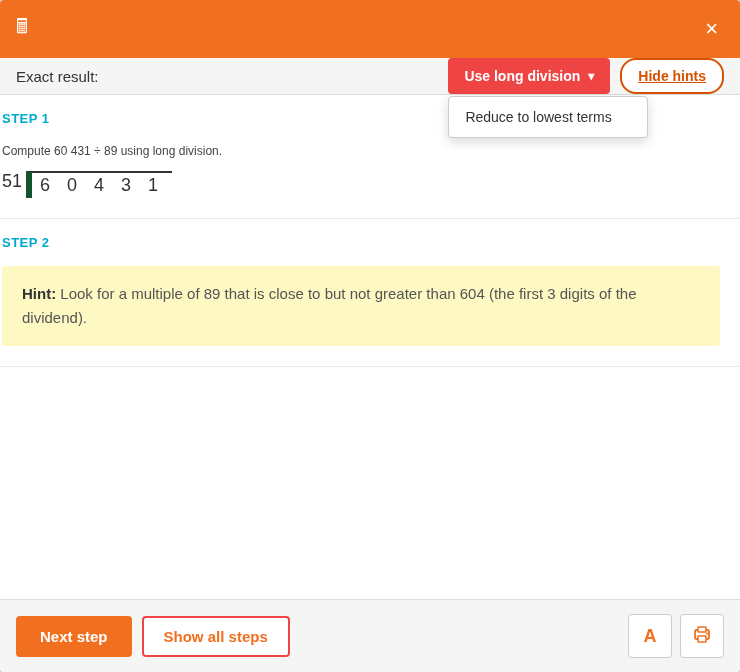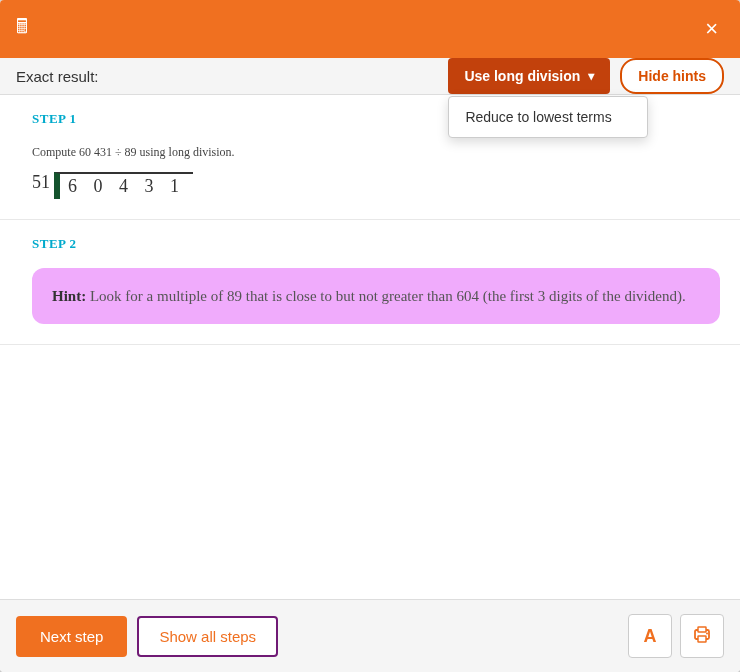--- a/index.html
+++ b/index.html
@@ -72,21 +72,21 @@
       font-size: 15px;
       color: #333;
     }
     .toolbar-right {
       display: flex;
       align-items: center;
       gap: 10px;
       position: relative;
     }
     .dropdown-btn {
-      background: #c2410c;
+      background: #ef4444;
       color: white;
       border: none;
       padding: 10px 16px;
       font-size: 14px;
       font-weight: 600;
       border-radius: 4px;
       cursor: pointer;
       display: flex;
       align-items: center;
       gap: 8px;
@@ -96,20 +96,21 @@
     }
     .hide-hints-btn {
       background: white;
       color: #d94f00;
       border: 2px solid #d94f00;
       padding: 8px 16px;
       font-size: 14px;
       font-weight: 600;
       border-radius: 16px;
       cursor: pointer;
+      text-decoration: underline;
     }
     .dropdown-menu {
       position: absolute;
       top: 100%;
       left: 0;
       background: white;
       border: 1px solid #ccc;
       border-radius: 4px;
       box-shadow: 0 4px 12px rgba(0,0,0,0.15);
       z-index: 100;
@@ -121,23 +122,22 @@
       font-size: 14px;
       color: #333;
       cursor: pointer;
     }
     .content {
       flex: 1;
       overflow-y: auto;
       padding: 0;
     }
     .step-section {
-      padding: 16px 20px 20px 32px;
+      padding: 16px 20px 20px 2px;
       border-bottom: 1px solid #e8e8e8;
-      font-family: Liberation Serif, serif;
     }
     .step-label {
       color: #00aacc;
       font-size: 13px;
       font-weight: 700;
       letter-spacing: 0.5px;
       margin-bottom: 16px;
     }
     .step-content {
       font-size: 12px;
@@ -157,22 +157,22 @@
       font-size: 18px;
     }
     .dividend-box {
       border-left: 6px solid #14532d;
       border-top: 2px solid #333;
       padding: 2px 8px 2px 8px;
       font-size: 18px;
       letter-spacing: 6px;
     }
     .hint-box {
-      background: #f0abfc;
-      border-radius: 12px;
+      background: #fef9c3;
+      border-radius: 2px;
       padding: 16px 20px;
       margin-top: 12px;
     }
     .hint-text {
       font-size: 15px;
       color: #555;
       line-height: 1.6;
     }
     .hint-bold {
       font-weight: 700;
@@ -191,31 +191,31 @@
       display: flex;
       align-items: center;
       gap: 10px;
     }
     .next-step-btn {
       background: #f07020;
       color: white;
       border: none;
       padding: 12px 24px;
       font-size: 15px;
-      font-weight: 400;
+      font-weight: 700;
       border-radius: 4px;
       cursor: pointer;
     }
     .show-all-btn {
       background: white;
       color: #f07020;
-      border: 2px solid #701a75;
+      border: 2px solid #ef4444;
       padding: 10px 20px;
       font-size: 15px;
-      font-weight: 400;
+      font-weight: 700;
       border-radius: 4px;
       cursor: pointer;
       text-align: right;
     }
     .footer-right {
       display: flex;
       align-items: center;
       gap: 8px;
     }
     .icon-btn {

